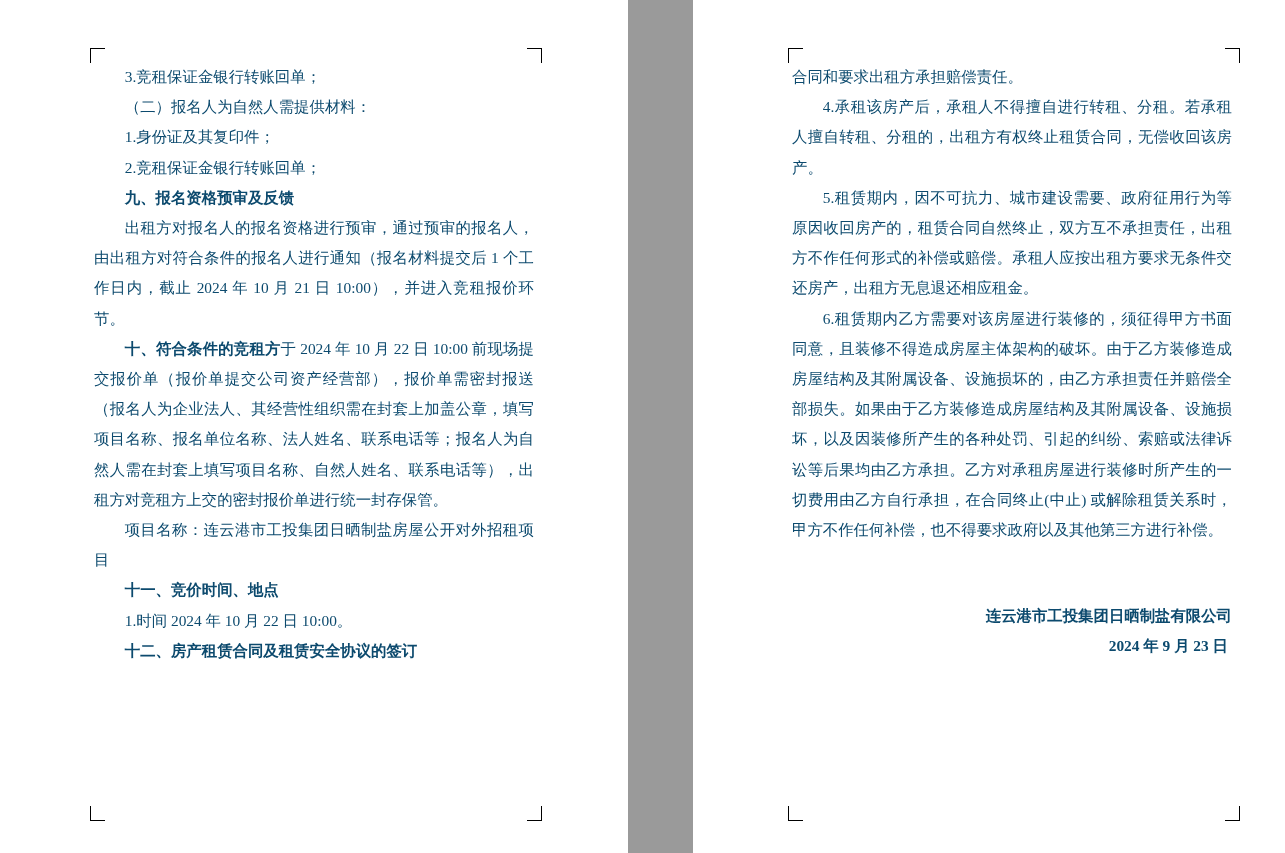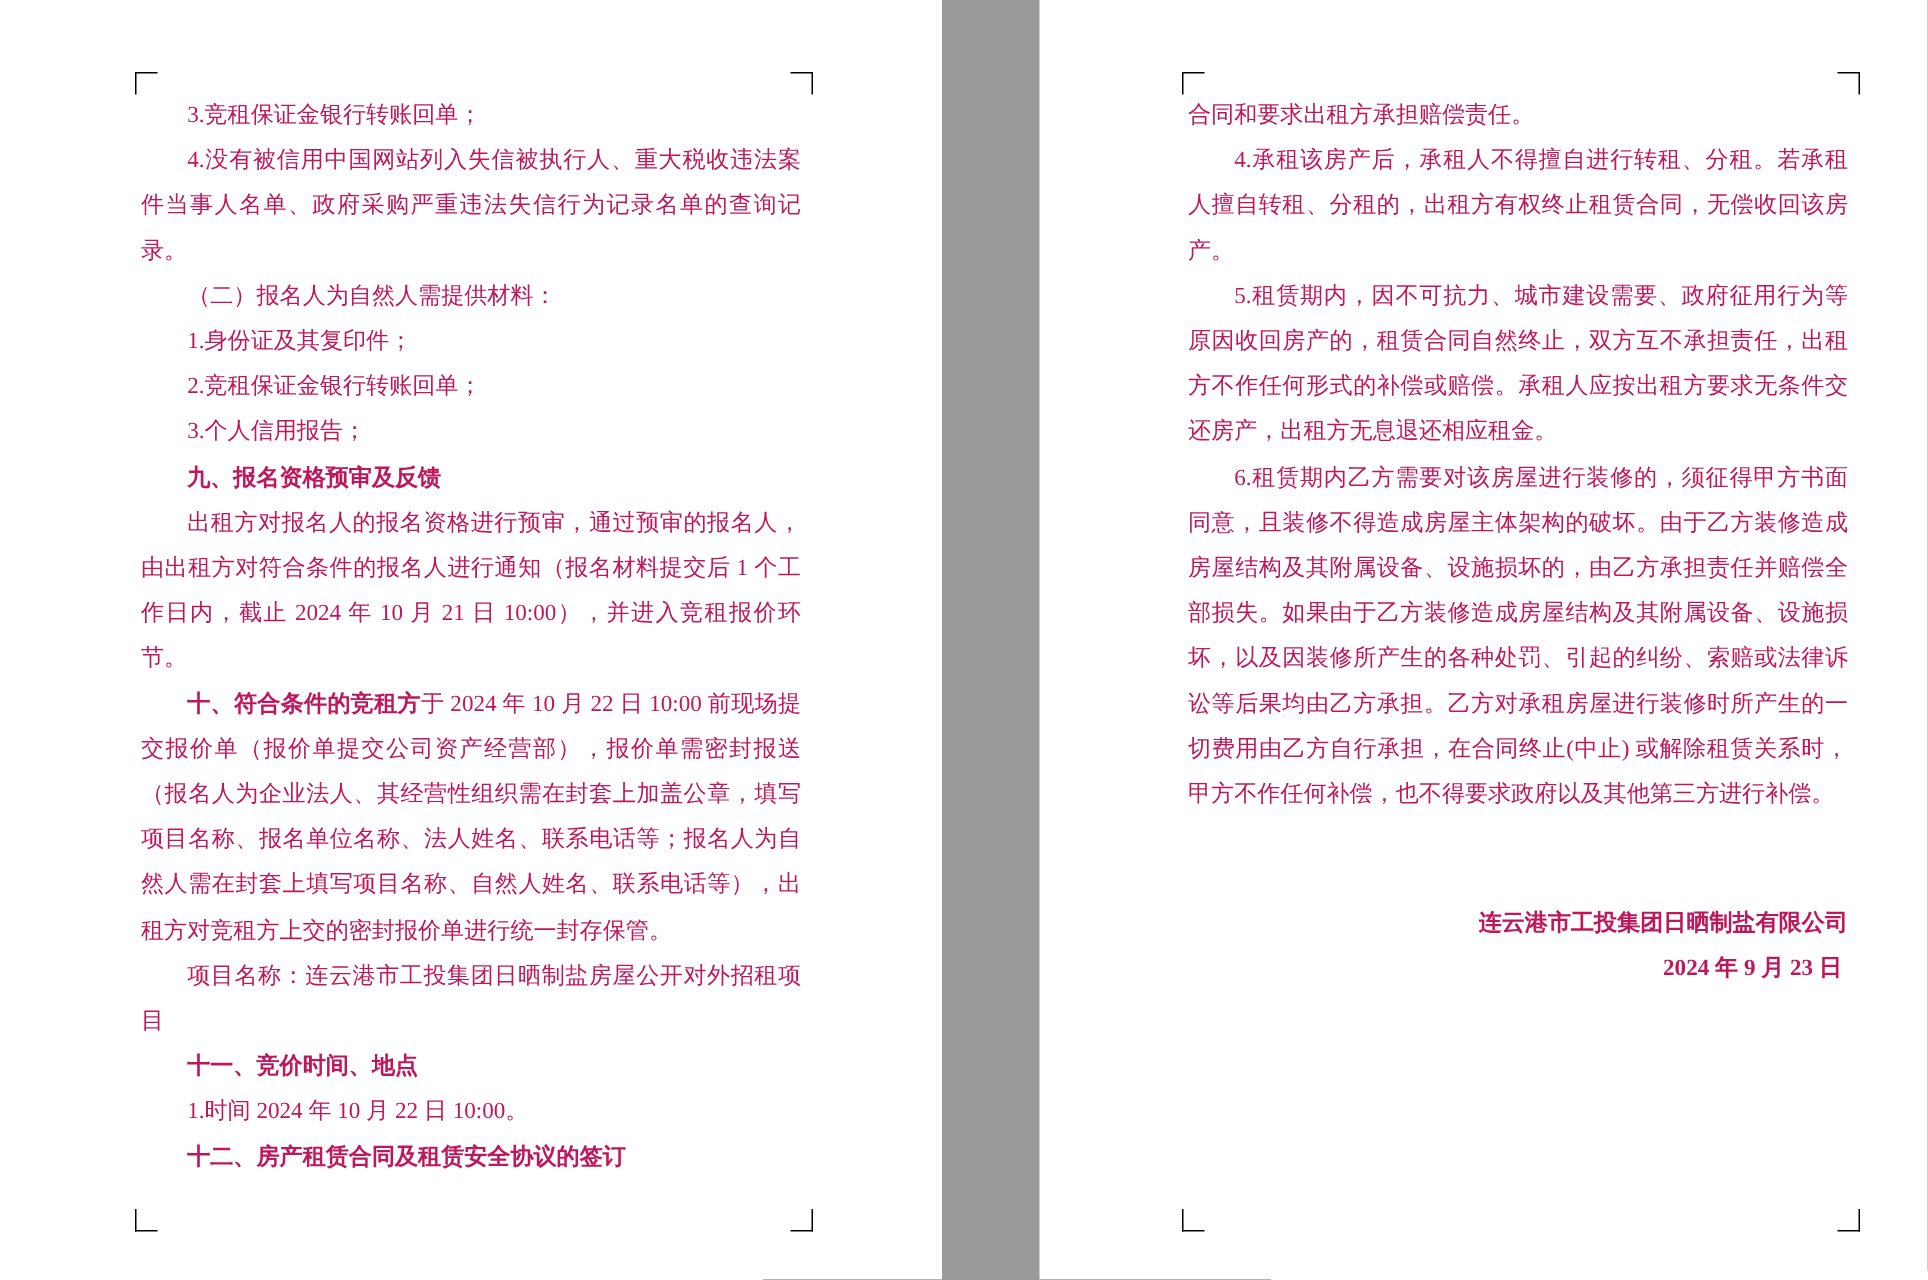--- a/index.html
+++ b/index.html
@@ -64,21 +64,21 @@
   .page-right .crop.tr { left: 532px; top: 48px; }
   .page-right .crop.bl { left: 95px; top: 806px; }
   .page-right .crop.br { left: 532px; top: 806px; }
 
   .body-text {
     position: absolute;
     top: 62px;
     width: 440px;
     font-size: 15.4px;
     line-height: 30.2px;
-    color: #be185d;
+    color: #0c4a6e;
     text-align: justify;
     text-justify: inter-ideograph;
   }
   .page-left .body-text { left: 94px; }
   .page-right .body-text { left: 99px; }
 
   p {
     margin: 0;
     text-indent: 2em;
   }
@@ -110,25 +110,23 @@
   <div class="gutter"></div>
 
   <div class="page page-left">
     <span class="crop tl"></span>
     <span class="crop tr"></span>
     <span class="crop bl"></span>
     <span class="crop br"></span>
 
     <div class="body-text">
       <p>3.竞租保证金银行转账回单；</p>
-      <p>4.没有被信用中国网站列入失信被执行人、重大税收违法案件当事人名单、政府采购严重违法失信行为记录名单的查询记录。</p>
       <p>（二）报名人为自然人需提供材料：</p>
       <p>1.身份证及其复印件；</p>
       <p>2.竞租保证金银行转账回单；</p>
-      <p>3.个人信用报告；</p>
       <p class="bold">九、报名资格预审及反馈</p>
       <p>出租方对报名人的报名资格进行预审，通过预审的报名人，由出租方对符合条件的报名人进行通知（报名材料提交后 1 个工作日内，截止 2024 年 10 月 21 日 10:00），并进入竞租报价环节。</p>
       <p><span class="bold">十、符合条件的竞租方</span><span>于 2024 年 10 月 22 日 10:00 前现场提交报价单（报价单提交公司资产经营部），报价单需密封报送（报名人为企业法人、其经营性组织需在封套上加盖公章，填写项目名称、报名单位名称、法人姓名、联系电话等；报名人为自然人需在封套上填写项目名称、自然人姓名、联系电话等），出租方对竞租方上交的密封报价单进行统一封存保管。</span></p>
       <p>项目名称：连云港市工投集团日晒制盐房屋公开对外招租项目</p>
       <p class="bold">十一、竞价时间、地点</p>
       <p>1.时间 2024 年 10 月 22 日 10:00。</p>
       <p class="bold">十二、房产租赁合同及租赁安全协议的签订</p>
       <p></p>
 
     </div>

